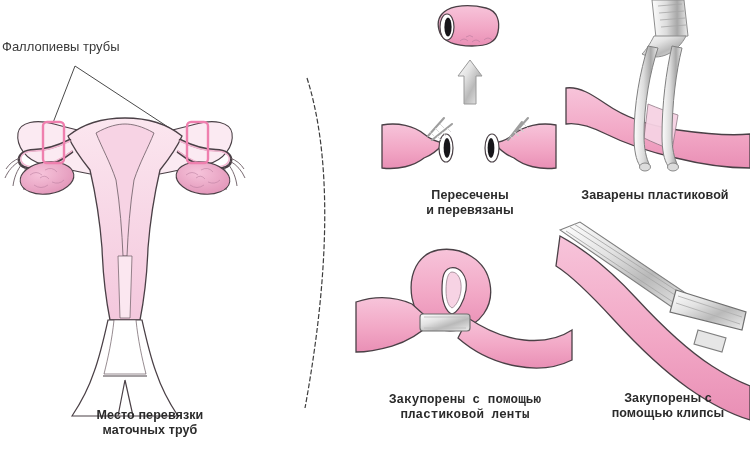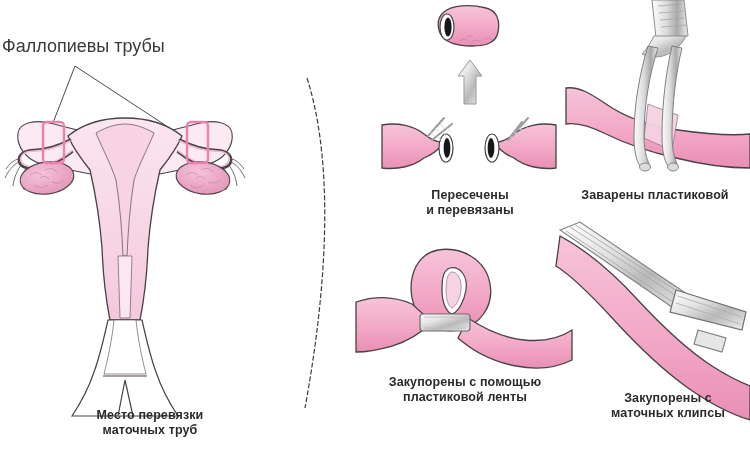--- a/index.html
+++ b/index.html
@@ -30,29 +30,29 @@
     font-size: 12.5px;
     line-height: 15px;
     color: #2b2b2b;
     letter-spacing: 0.1px;
     white-space: pre-line;
   }
   .label-anat {
     position: absolute;
     font-family: "Liberation Sans", sans-serif;
     font-weight: normal;
-    font-size: 18px;
+    font-size: 13px;
     line-height: 17px;
     color: #3a3a3a;
     white-space: nowrap;
   }
   #cap-ligation-site { left: 36px; top: 396px; width: 228px; margin-top: 12px; }
   #cap-cut-tied     { left: 380px; top: 188px; width: 180px; }
   #cap-coagulated   { left: 560px; top: 188px; width: 190px; }
-  #cap-plastic-band { left: 352px; top: 375px; width: 226px; }
+  #cap-plastic-band { left: 352px; top: 393px; width: 226px; font-family: Liberation Mono, monospace; }
   #cap-clip         { left: 588px; top: 391px; width: 160px; }
   #label-fallopian  { left: 2px; top: 38px; }
 </style>
 </head>
 <body>
 
 <svg id="figure" viewBox="0 0 750 456" xmlns="http://www.w3.org/2000/svg">
 
   <defs>
     <linearGradient id="gTubeLight" x1="0" y1="0" x2="0" y2="1">
@@ -290,13 +290,13 @@
 
 <div class="caption" id="cap-cut-tied">Пересечены
 и перевязаны</div>
 
 <div class="caption" id="cap-coagulated">Заварены пластиковой</div>
 
 <div class="caption" id="cap-plastic-band">Закупорены с помощью
 пластиковой ленты</div>
 
 <div class="caption" id="cap-clip">Закупорены с
-маточных клипсы</div>
+помощью клипсы</div>
 
 </body></html>

